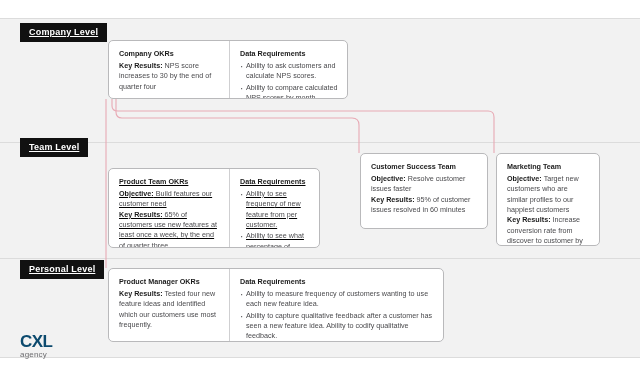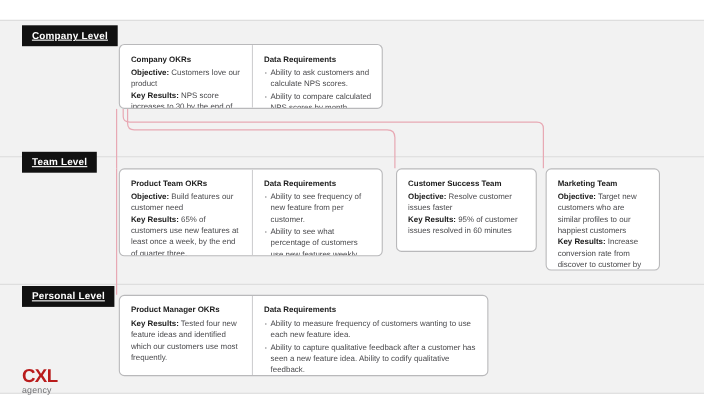--- a/index.html
+++ b/index.html
@@ -72,33 +72,33 @@
   }
   ul.req li:before{
     content:"\00B7";position:absolute;left:0;top:-1px;
     font-size:10px;color:#4a4a4d;line-height:1.3;
   }
 
   
   #card-company     {left:108px; top:40px;  width:240px; height:59px;}
   #card-company .left{width:121px;}
 
-  #card-team-product{left:108px; top:153px; width:240px; height:80px;}
+  #card-team-product{left:108px; top:168px; width:212px; height:80px;text-decoration:underline;}
   #card-team-product .left{width:121px;}
 
   #card-cs          {left:360px; top:153px; width:128px; height:76px;}
   #card-marketing   {left:496px; top:153px; width:104px; height:93px;}
 
   #card-personal    {left:108px; top:268px; width:336px; height:74px;}
   #card-personal .left{width:121px;}
 
   
   #logo{position:absolute;left:20px;top:333px;z-index:7;line-height:1;}
   #logo .cxl{
-    font-size:17px;font-weight:bold;color:#b91c1c;
+    font-size:17px;font-weight:bold;color:#0c4a6e;
     letter-spacing:-0.6px;display:block;
   }
   #logo .agency{
     font-size:8px;color:#6d6d70;display:block;margin-top:1px;letter-spacing:.2px;
   }
 </style>
 </head>
 <body>
 
 <div id="canvas">
@@ -120,23 +120,20 @@
     </g>
   </svg>
 
   <div class="level-tag" id="tag-company">Company Level</div>
   <div class="level-tag" id="tag-team">Team Level</div>
   <div class="level-tag" id="tag-personal">Personal Level</div>
 
   <div class="card split" id="card-company">
     <div class="pane left">
       <div class="ttl">Company OKRs</div>
-      <p class="ln">
-        <b>Objective:</b><span> Customers love our product</span>
-      </p>
       <p class="ln">
         <b>Key Results:</b><span> NPS score increases to 30 by the end of quarter four</span>
       </p>
     </div>
     <div class="pane right">
       <div class="ttl">Data Requirements</div>
       <ul class="req">
         <li>Ability to ask customers and calculate NPS scores.</li>
         <li>Ability to compare calculated NPS scores by month</li>
       </ul>

